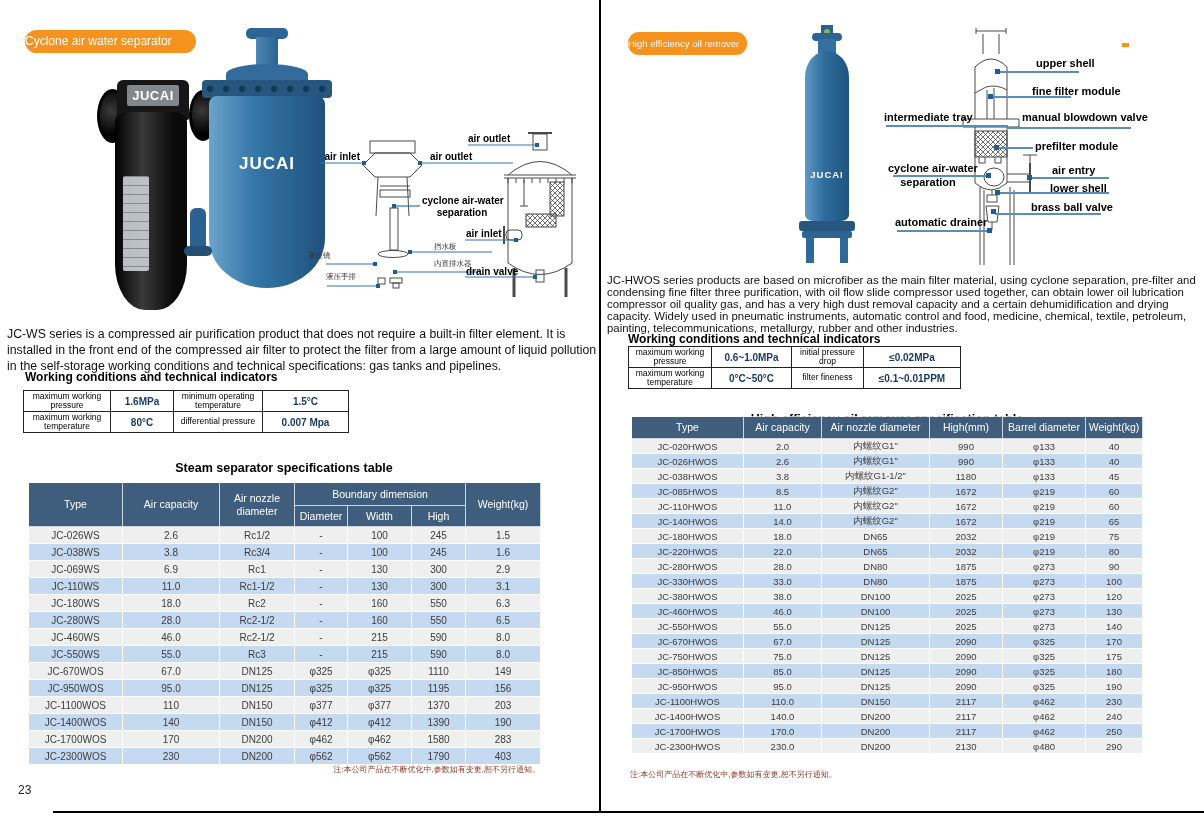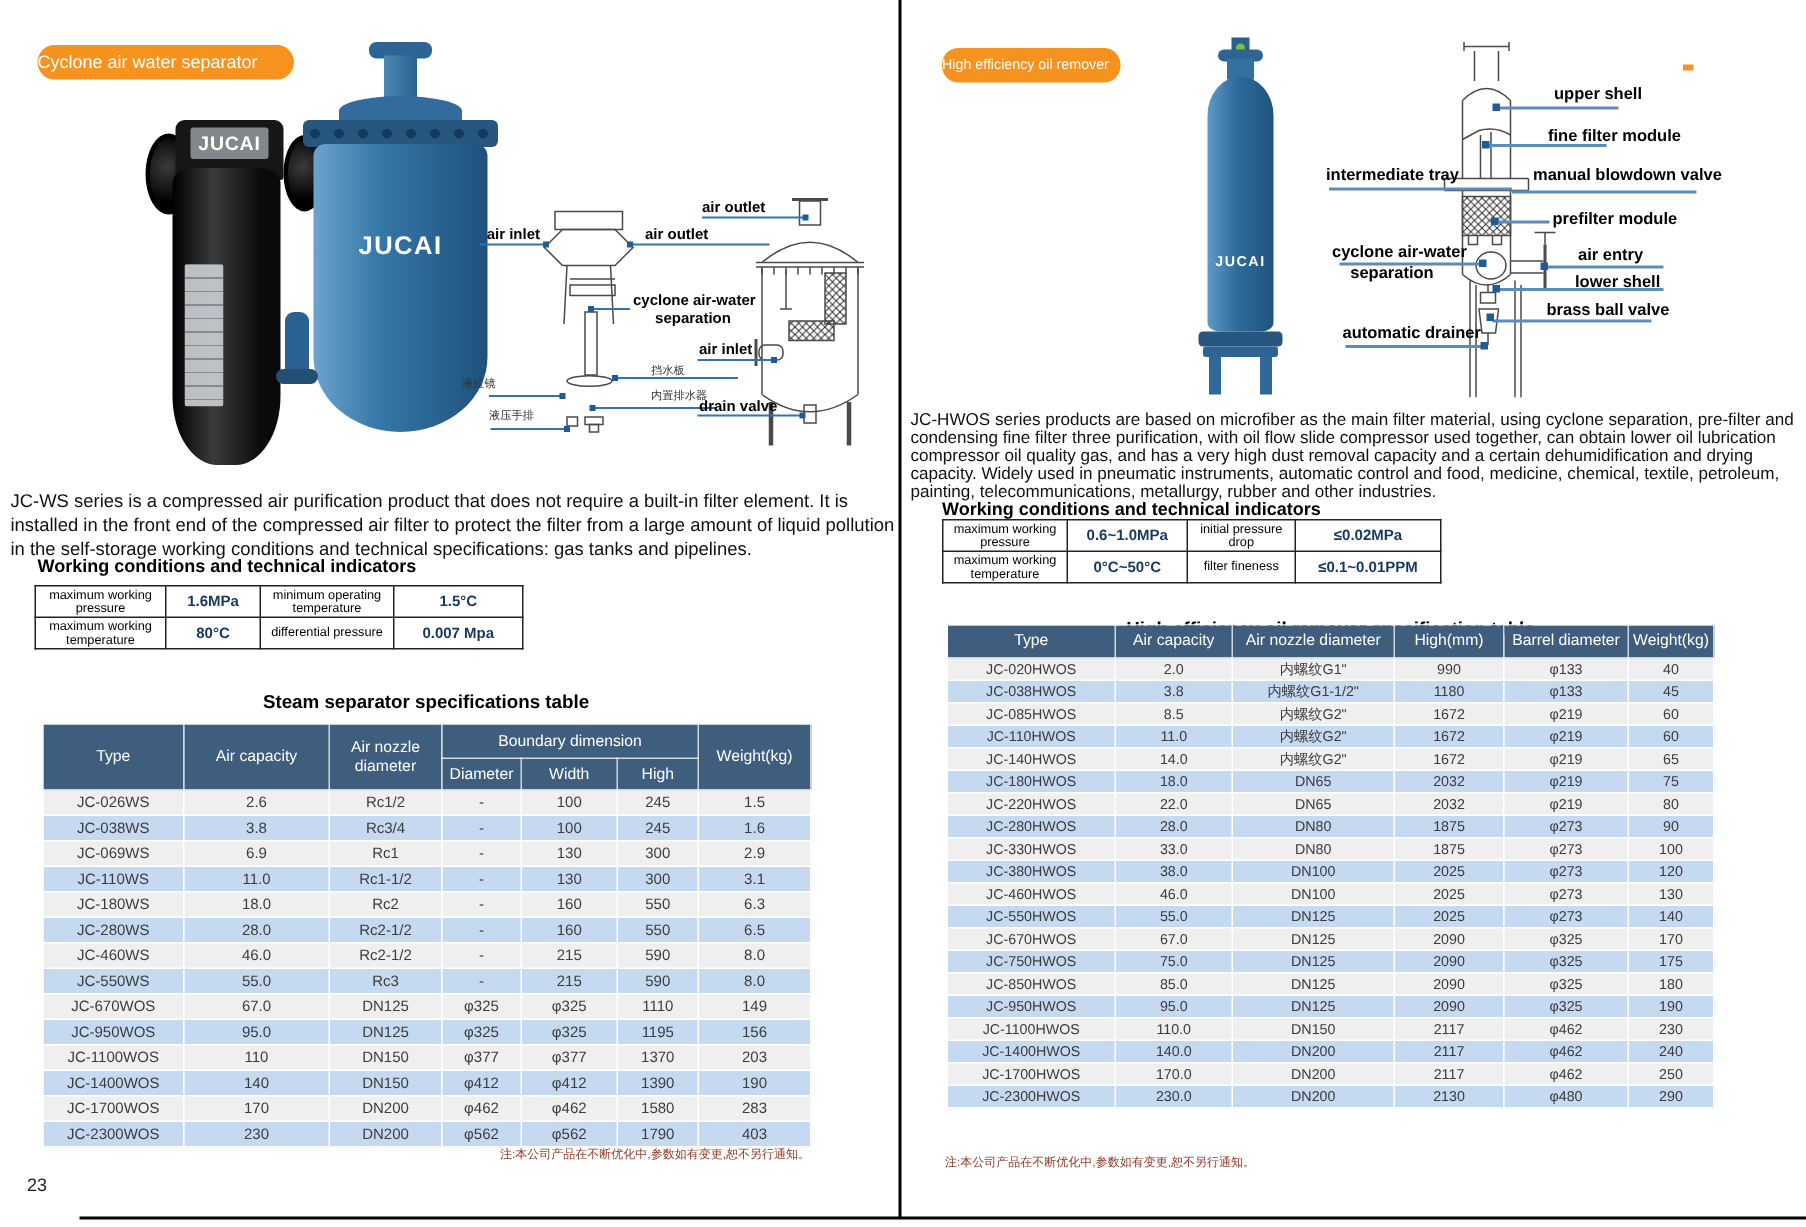--- a/index.html
+++ b/index.html
@@ -524,20 +524,28 @@
 
           <tr>
             <td>JC-020HWOS</td>
             <td>2.0</td>
             <td>内螺纹G1"</td>
             <td>990</td>
             <td>φ133</td>
             <td>40</td>
           </tr>
 
+          <tr>
+            <td>JC-026HWOS</td>
+            <td>2.6</td>
+            <td>内螺纹G1"</td>
+            <td>990</td>
+            <td>φ133</td>
+            <td>40</td>
+          </tr>
 
           <tr>
             <td>JC-038HWOS</td>
             <td>3.8</td>
             <td>内螺纹G1-1/2"</td>
             <td>1180</td>
             <td>φ133</td>
             <td>45</td>
           </tr>
 

